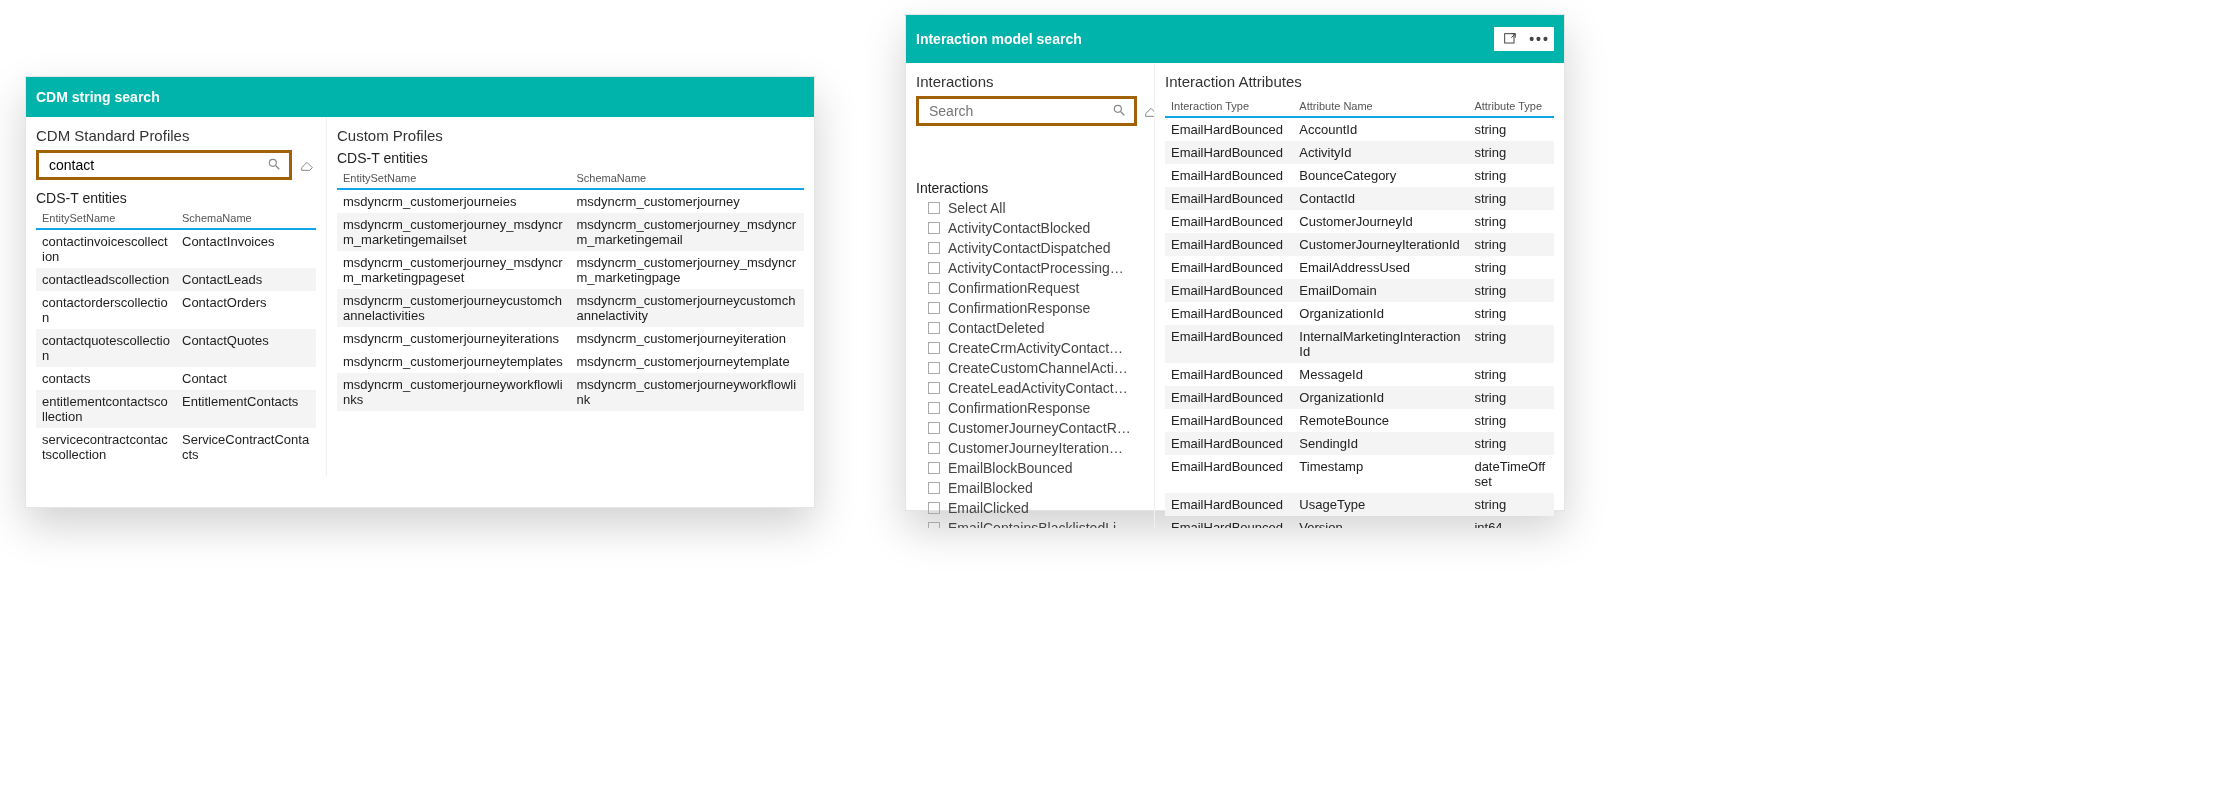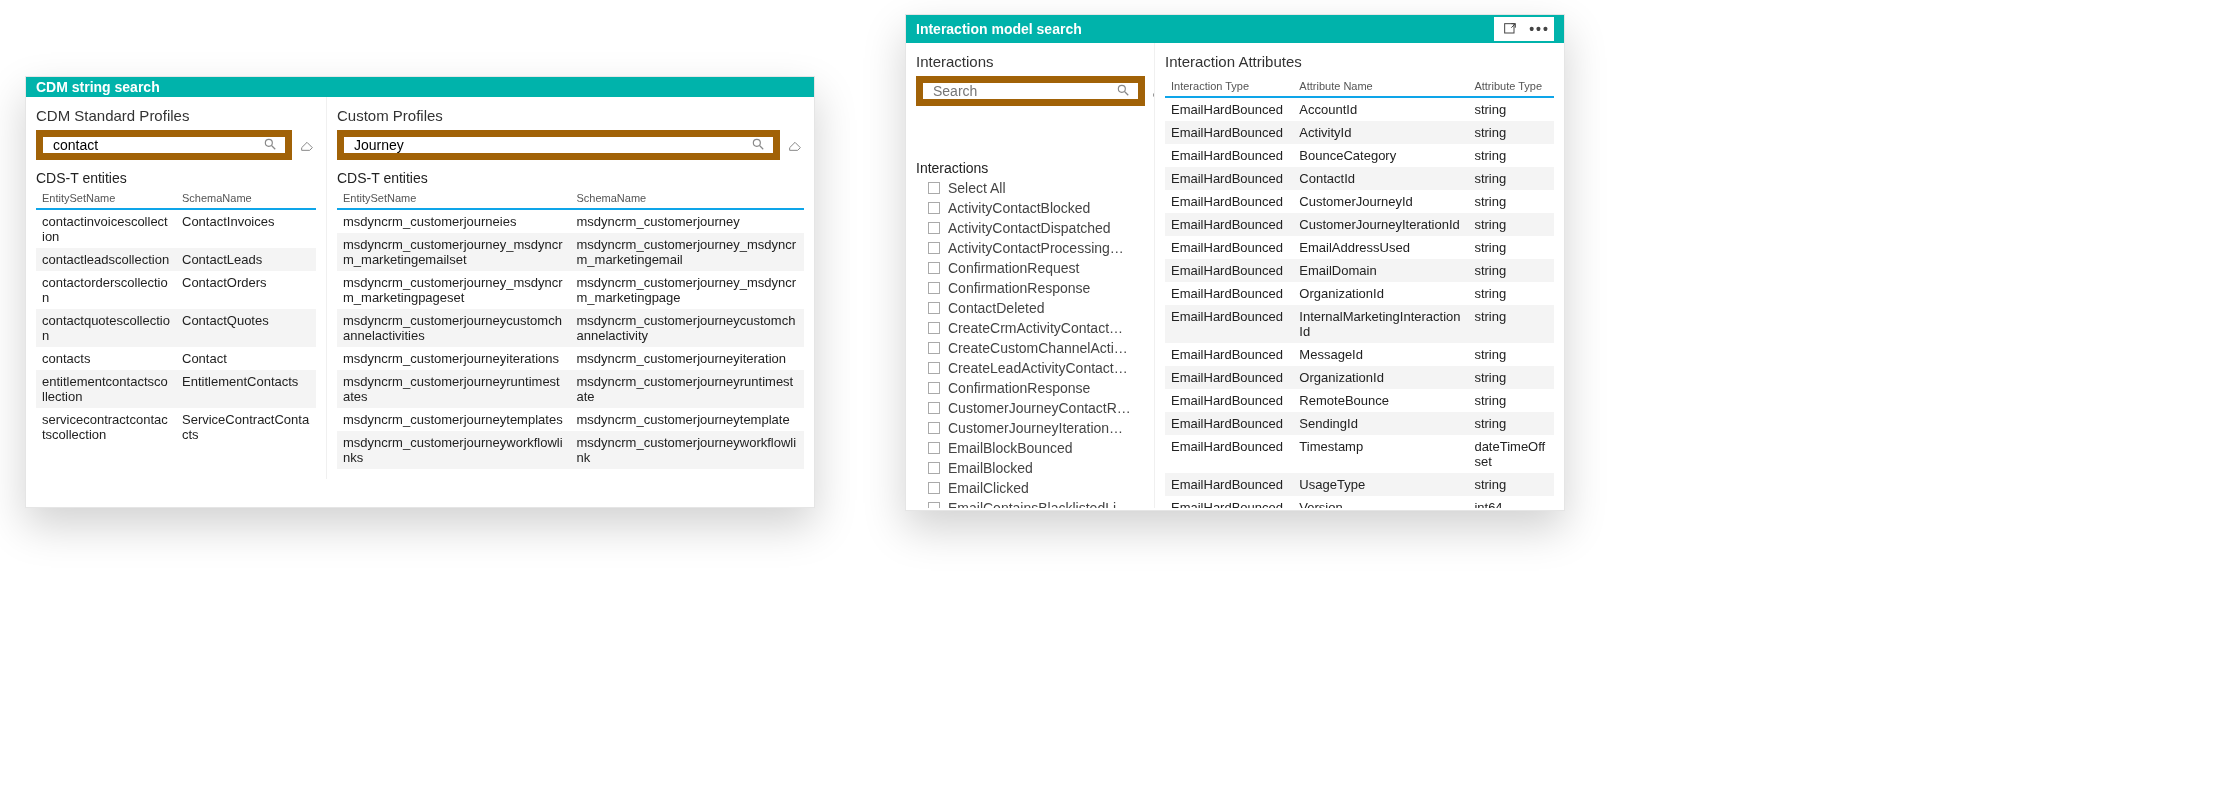--- a/index.html
+++ b/index.html
@@ -9,21 +9,21 @@
   .panel {
     position:absolute;
     background:#fff;
     border:1px solid #e5e5e5;
     box-shadow: 0 18px 40px rgba(0,0,0,0.18);
   }
   .panel-header {
     display:flex; align-items:center; justify-content:space-between;
     background:#00b3ab;
     color:#fff;
-    padding:2px 10px;
+    padding:12px 10px;
     font-weight:600;
     font-size:14px;
   }
   .panel-header-actions { display:flex; align-items:center; gap:0; }
   .header-btn {
     width:30px; height:24px;
     display:flex; align-items:center; justify-content:center;
     border-left:1px solid rgba(255,255,255,0.5);
     cursor:pointer;
     color:#fff;
@@ -35,21 +35,21 @@
   .panel-body { display:flex; }
   .col { flex:1; padding:4px 10px 10px 10px; min-width:0; }
   .col + .col { border-left:1px solid #f0f0f0; }
 
   .section-title { font-size:15px; margin:6px 0 6px 0; color:#333; }
 
   .search-row { display:flex; align-items:center; gap:6px; margin-bottom:10px; }
   .search-box {
     flex:1;
     display:flex; align-items:center;
-    border:7px solid #a16207;
+    border:3px solid #a16207;
     height:30px;
     padding:0 8px;
   }
   .search-box input {
     flex:1; border:none; outline:none; font-size:14px; background:transparent;
   }
   .search-box .mag { color:#888; }
   .mag svg { width:14px; height:14px; stroke:#888; fill:none; }
   .eraser { width:18px; height:18px; display:flex; align-items:center; justify-content:center; cursor:pointer; }
   .eraser svg { width:16px; height:16px; stroke:#888; fill:none; }
@@ -144,36 +144,20 @@
               <tr>
                 <td>servicecontractcontactscollection</td>
                 <td>ServiceContractContacts</td>
               </tr>
             </tbody>
         </table>
       </div>
 
       <div class="col">
         <div class="section-title">Custom Profiles</div>
-        <div class="search-row">
-          <div class="search-box">
-            <input value="Journey" style="">
-            <span class="mag">
-              <svg viewBox="0 0 24 24">
-                  <circle cx="10" cy="10" r="6" stroke-width="2"></circle>
-                  <line x1="15" y1="15" x2="21" y2="21" stroke-width="2"></line>
-                </svg>
-            </span>
-          </div>
-          <span class="eraser">
-            <svg viewBox="0 0 24 24">
-                <path d="M4 16 L12 8 L20 16 L16 20 L4 20 Z" stroke-width="1.5"></path>
-              </svg>
-          </span>
-        </div>
         <div class="sub-title">CDS-T entities</div>
         <table class="data">
           <thead class="small-hdr">
               <tr id="cdm-right-head">
                 <th>EntitySetName</th>
                 <th>SchemaName</th>
               </tr>
             </thead>
           <tbody id="cdm-right-body">
               <tr>
@@ -188,24 +172,20 @@
                 <td>msdyncrm_customerjourney_msdyncrm_marketingpageset</td>
                 <td>msdyncrm_customerjourney_msdyncrm_marketingpage</td>
               </tr>
               <tr class="odd">
                 <td>msdyncrm_customerjourneycustomchannelactivities</td>
                 <td>msdyncrm_customerjourneycustomchannelactivity</td>
               </tr>
               <tr>
                 <td>msdyncrm_customerjourneyiterations</td>
                 <td>msdyncrm_customerjourneyiteration</td>
-              </tr>
-              <tr class="odd">
-                <td>msdyncrm_customerjourneyruntimestates</td>
-                <td>msdyncrm_customerjourneyruntimestate</td>
               </tr>
               <tr>
                 <td>msdyncrm_customerjourneytemplates</td>
                 <td>msdyncrm_customerjourneytemplate</td>
               </tr>
               <tr class="odd">
                 <td>msdyncrm_customerjourneyworkflowlinks</td>
                 <td>msdyncrm_customerjourneyworkflowlink</td>
               </tr>
             </tbody>

